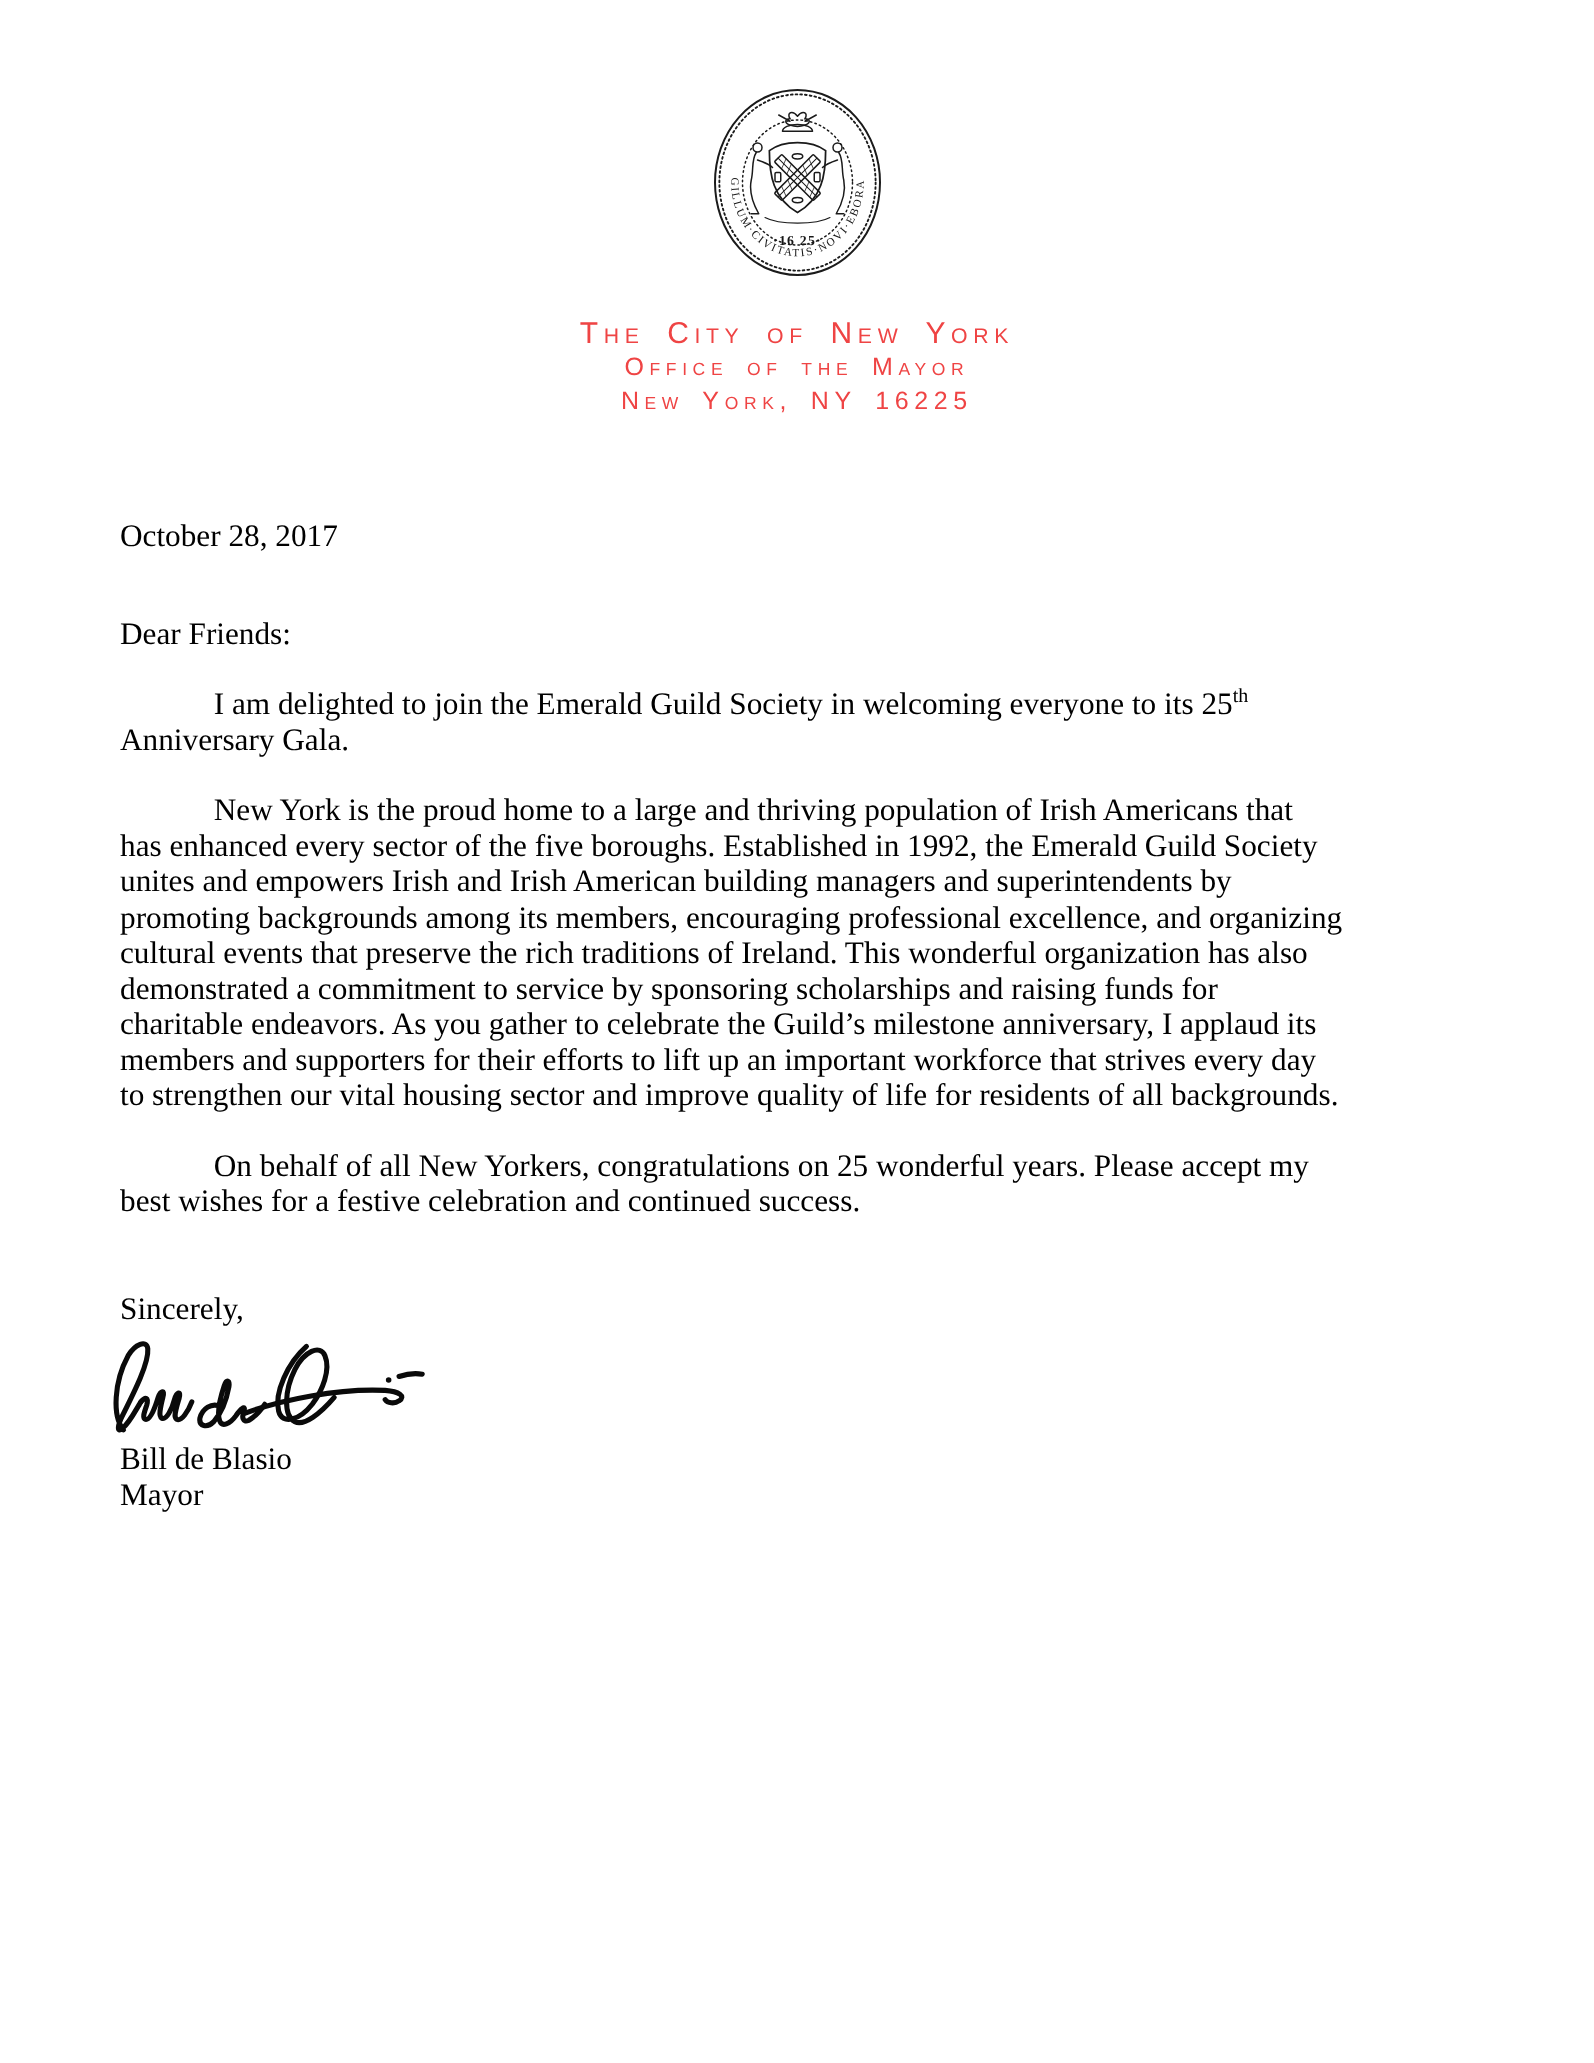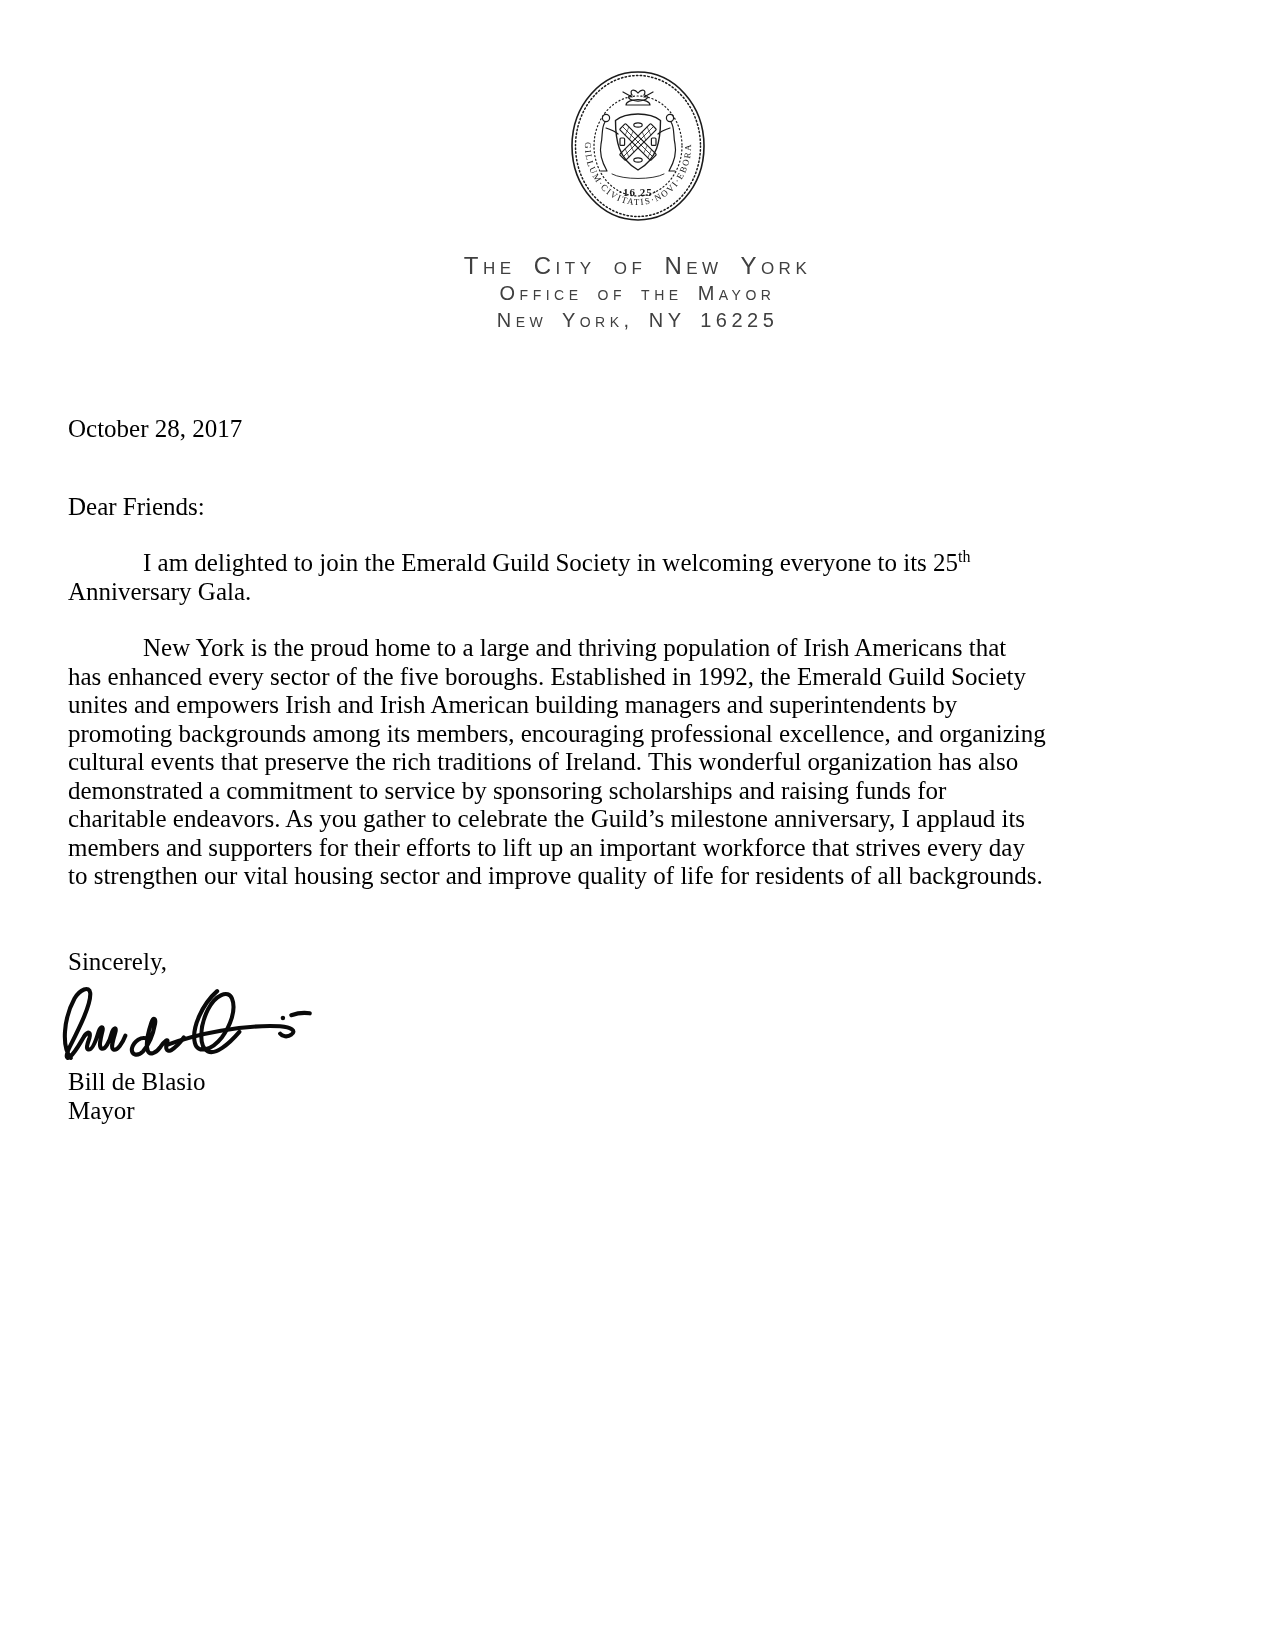--- a/index.html
+++ b/index.html
@@ -7,26 +7,26 @@
     position:relative;
     width:1275px; height:1650px;
     background:#ffffff;
     color:#000000;
     font-family:"Liberation Serif", serif;
     overflow:hidden;
   }
   
   .seal-wrap { padding-top:70px; text-align:center; }
   .seal { width:140px; height:152px; display:inline-block; }
-  .letterhead { text-align:center; font-family:"Liberation Sans", sans-serif; font-variant:small-caps; color:#404040; }
+  .letterhead { text-align:center; font-family:"Liberation Sans", sans-serif; font-variant:small-caps; color:#ef4444; }
   .lh1 { font-size:24px; line-height:26px; letter-spacing:4.5px; word-spacing:7px; margin-top:27px; }
   .lh2 { font-size:20px; line-height:22px; letter-spacing:4.5px; word-spacing:5px; margin-top:3px; }
   .lh3 { font-size:20px; line-height:22px; letter-spacing:4.5px; word-spacing:5px; margin-top:5px; }
   
-  .content { padding-left:68px; width:1060px; font-size:25px; line-height:28.5px; }
+  .content { padding-left:96px; width:1060px; font-size:25px; line-height:28.5px; }
   .date { margin-top:84px; }
   .salutation { margin-top:49px; }
   .para { margin-top:28px; }
   .para .line { white-space:nowrap; }
   .para .line:first-child { padding-left:75px; }
   sup { font-size:16px; line-height:0; vertical-align:super; }
   .closing { margin-top:57px;font-family:Liberation Serif, serif; }
   .signature { display:block; margin-top:4px; margin-left:-18px; width:275px; height:88px; }
   .signer-name, .signer-title { white-space:nowrap; }
   svg text { font-family:"Liberation Serif", serif; }
@@ -96,20 +96,24 @@
           <div class="line">New York is the proud home to a large and thriving population of Irish Americans that</div>
           <div class="line">has enhanced every sector of the five boroughs. Established in 1992, the Emerald Guild Society</div>
           <div class="line">unites and empowers Irish and Irish American building managers and superintendents by</div>
           <div class="line">promoting backgrounds among its members, encouraging professional excellence, and organizing</div>
           <div class="line">cultural events that preserve the rich traditions of Ireland. This wonderful organization has also</div>
           <div class="line">demonstrated a commitment to service by sponsoring scholarships and raising funds for</div>
           <div class="line">charitable endeavors. As you gather to celebrate the Guild’s milestone anniversary, I applaud its</div>
           <div class="line">members and supporters for their efforts to lift up an important workforce that strives every day</div>
           <div class="line">to strengthen our vital housing sector and improve quality of life for residents of all backgrounds.</div>
         </div>
+        <div class="para">
+          <div class="line">On behalf of all New Yorkers, congratulations on 25 wonderful years. Please accept my</div>
+          <div class="line">best wishes for a festive celebration and continued success.</div>
+        </div>
       </div>
 
     <div class="closing">Sincerely,</div>
 
     <svg class="signature" viewBox="0 0 280 95" fill="none" stroke="#0a0a0a" stroke-width="4.4" stroke-linecap="round" stroke-linejoin="round">
       <path d="M14 84 C4 72 6 42 18 20 C24 10 34 6 35 14 C36 26 24 50 13 72 C9 80 8 87 13 83 C20 77 25 66 29 60"></path>
       <path d="M29 60 C33 55 36 56 34 63 C32 69 30 74 33 75 C37 76 41 66 44 56 C46 50 50 49 48 56 C46 64 44 72 47 74 C51 76 56 66 58 58 C60 51 64 50 62 57 C59 67 57 73 60 75 C64 77 70 68 73 60"></path>
       <path d="M98 64 C90 60 82 66 80 74 C79 81 86 83 92 77 C98 70 103 58 105 47 C106 41 103 40 101 46 C97 58 95 70 97 76 C99 82 106 79 111 72 C115 66 120 62 118 68 C116 73 117 78 122 76 C127 73 132 68 136 62"></path>
       <path d="M172 12 C156 26 144 52 148 68 C151 80 166 76 177 62 C186 50 193 32 188 20 C184 10 170 16 162 32 C153 50 152 72 162 77 C170 81 184 70 196 56"></path>
       <path d="M118 70 C150 58 200 48 240 50 C252 51 258 55 252 59 C248 62 242 61 240 58"></path>

